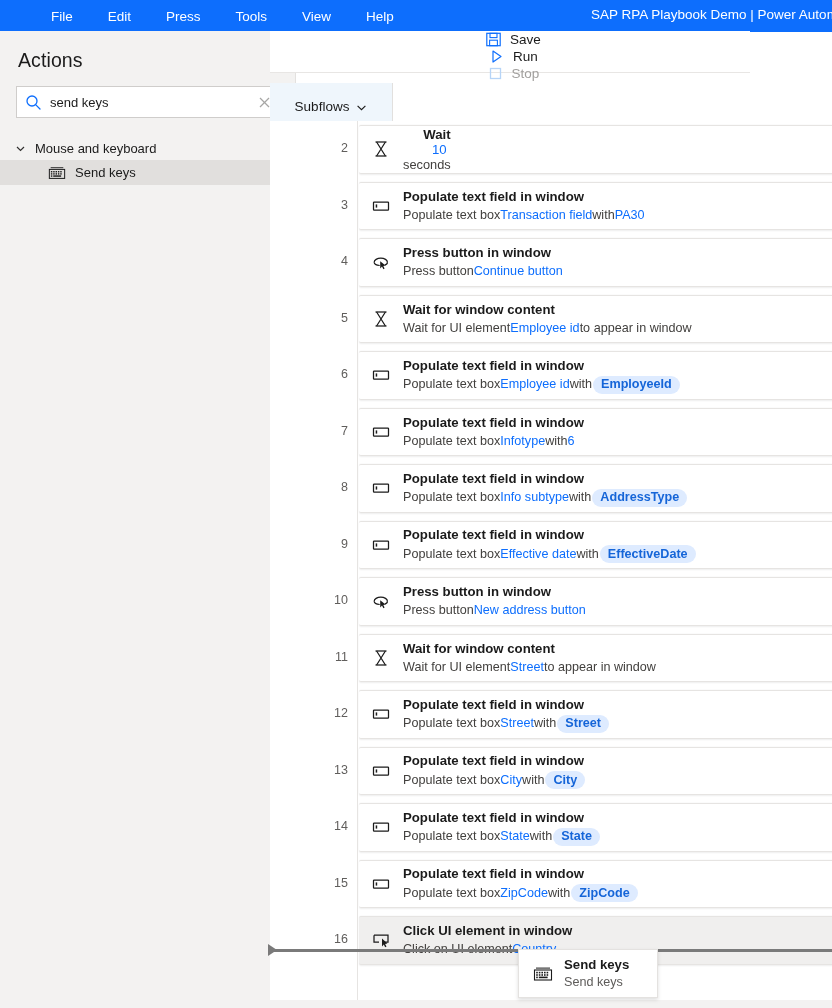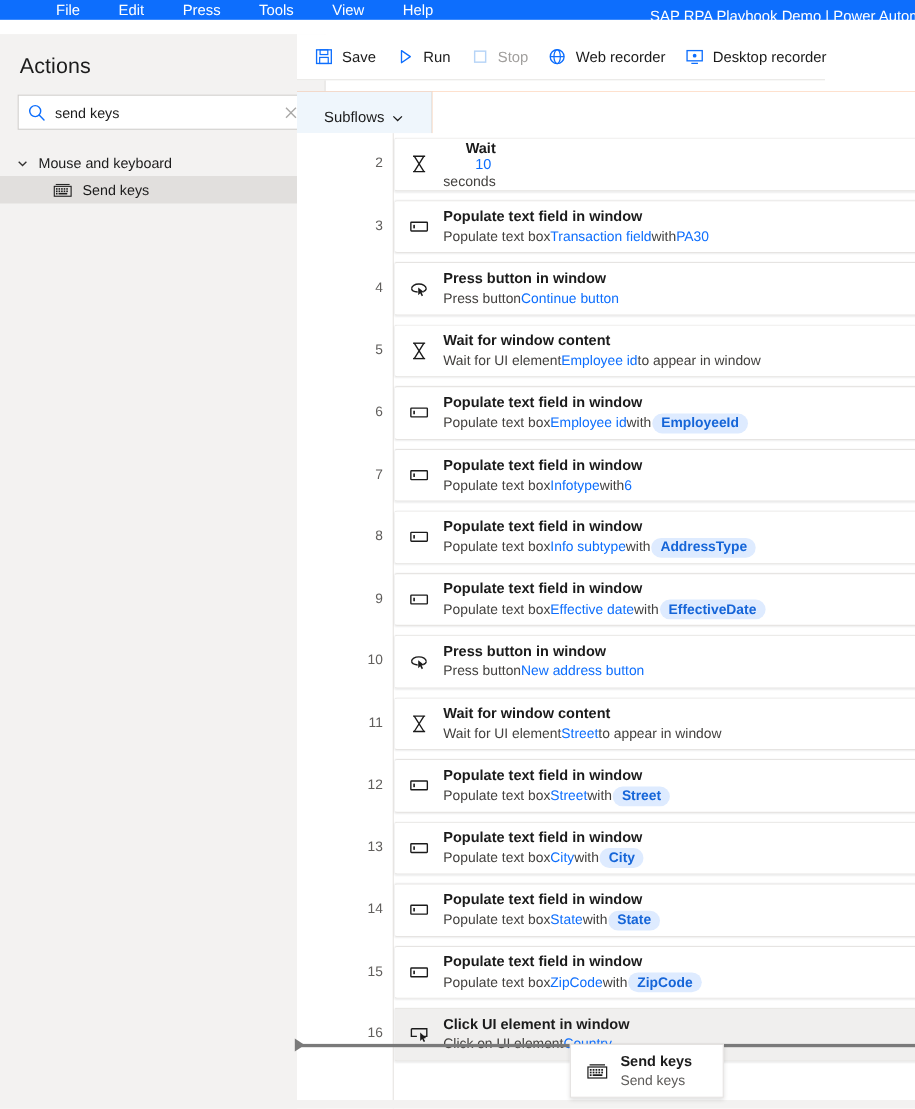--- a/index.html
+++ b/index.html
@@ -7,21 +7,21 @@
     margin: 0; padding: 0;
     width: 832px; height: 1008px;
     overflow: hidden;
     font-family: "Liberation Sans", sans-serif;
     background: #ffffff;
   }
   #app { position: relative; width: 832px; height: 1008px; overflow: hidden; }
 
   
   .titlebar {
-    position: absolute; top: 0; left: 0; width: 832px; height: 18px;
+    position: absolute; top: 0; left: 0; width: 832px; height: 32px;
     background: #0d6efd;
     display: flex; align-items: center;
   }
   .menu { display: flex; align-items: center; margin-left: 42px; }
   .menu-item {
     color: #ffffff; font-size: 13.5px; padding: 4px 9px; margin-right: 17px;
     cursor: default; white-space: nowrap;
   }
   .win-title {
     position: absolute; left: 0; right: 0; top: 0; height: 31px;
@@ -60,21 +60,21 @@
     display: flex; align-items: center; height: 25px;
     padding-left: 48px; font-size: 13px; color: #1b1b1b; cursor: pointer;
     background: #e1dfdd;
   }
   .kbd-icon { width: 18px; height: 14px; margin-right: 9px; flex: 0 0 18px; }
 
   
   .toolbar {
     position: absolute; top: 31px; left: 270px; width: 480px; height: 42px;
     background: #ffffff; border-bottom: 1px solid #e8e6e4;
-    display: flex; align-items: center; padding-left: 8px;
+    display: flex; align-items: center; padding-left: 8px; flex-direction: column;
   }
   .tb-btn {
     display: flex; align-items: center; height: 30px; padding: 0 8px;
     font-size: 13.5px; color: #1b1b1b; cursor: pointer; white-space: nowrap;
     margin-right: 2px;
   }
   .tb-btn.disabled { color: #a19f9d; cursor: default; }
   .tb-ico { width: 17px; height: 17px; margin-right: 8px; flex: 0 0 17px; }
 
   .tabs {

